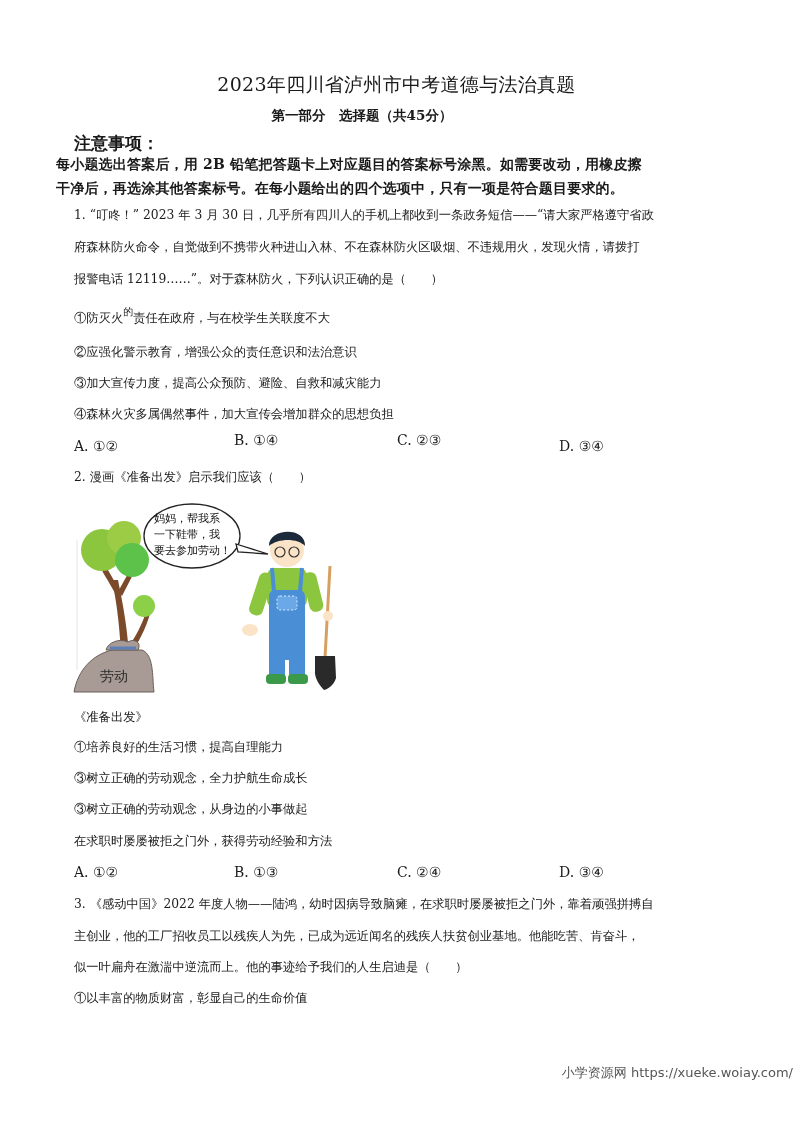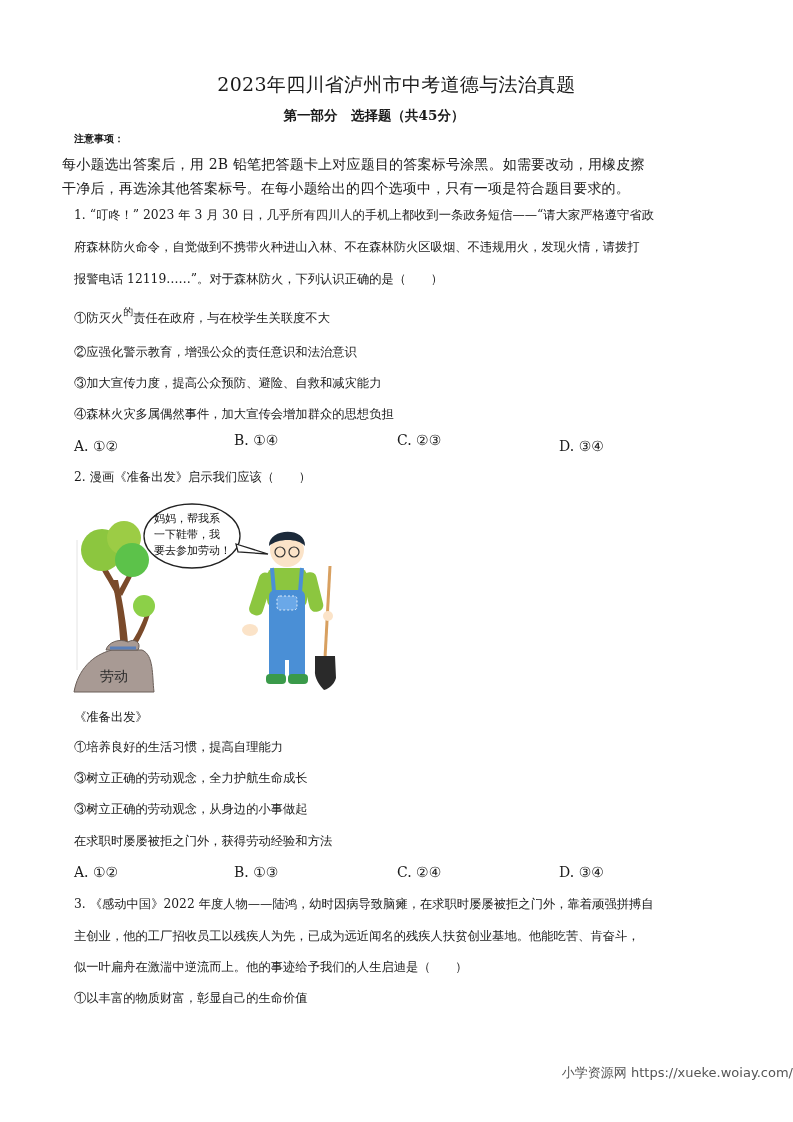--- a/index.html
+++ b/index.html
@@ -8,24 +8,24 @@
     font-family: "DejaVu Serif", "Liberation Serif", serif;
     color: #1a1a1a;
   }
   .abs { position: absolute; white-space: nowrap; }
   .title {
     left: 0; width: 793px; top: 72px; text-align: center;
     font-size: 19px; font-weight: normal; letter-spacing: 0.3px;
   }
   .subtitle {
     left: 0; width: 724px; top: 107px; text-align: center;
-    font-size: 13.5px; font-weight: bold; padding-left: 12px;
+    font-size: 13.5px; font-weight: bold;
   }
-  .notice-h { left: 74px; top: 132px; font-size: 10px; font-weight: bold; }
-  .notice-line { left: 62px; font-size: 14px; font-weight: normal; letter-spacing: 0.2px; }
+  .notice-h { left: 74px; top: 132px; font-size: 17px; font-weight: bold; }
+  .notice-line { left: 56px; font-size: 14px; font-weight: bold; letter-spacing: 0.2px; }
   .q { left: 74px; font-size: 12.3px; }
   .choice { font-size: 14px; }
   .sup { font-size: 10px; position: relative; top: -7px; }
   .footer {
     left: 0; width: 793px; top: 1064px; text-align: right;
     font-family: "DejaVu Sans", "Liberation Sans", sans-serif;
     font-size: 13px; color: #555555;
   }
   
   .illus { left: 72px; top: 500px; width: 280px; height: 200px; }

